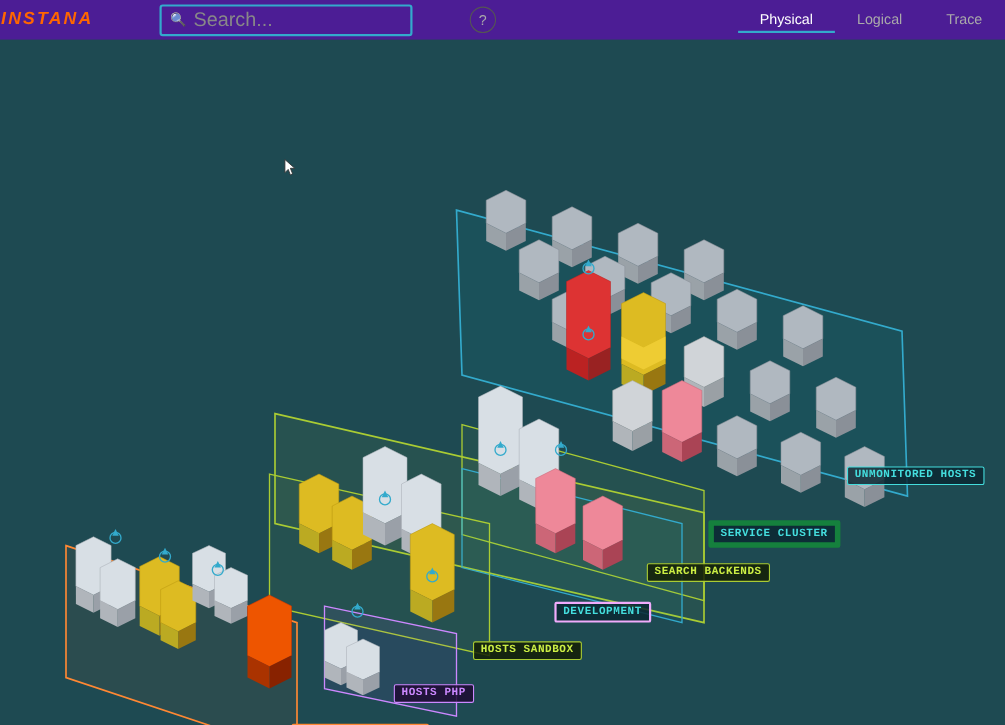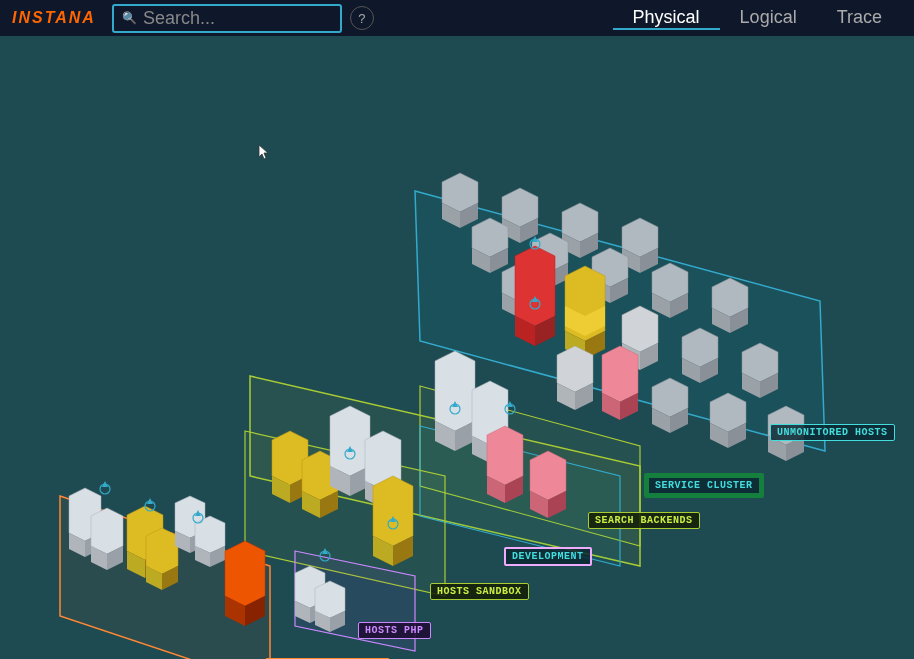--- a/index.html
+++ b/index.html
@@ -10,24 +10,25 @@
       font-family: 'Arial', sans-serif;
       overflow: hidden;
       position: relative;
     }
 
     
     .header {
       display: flex;
       align-items: center;
       height: 36px;
-      background-color: #0f172a;
-      padding: 0 12px;
+      background-color: #4c1d95;
+      padding: 0 1px;
       position: relative;
       z-index: 10;
+      gap: 44px;
     }
 
     .logo {
       color: #ff6600;
       font-weight: bold;
       font-size: 16px;
       letter-spacing: 2px;
       margin-right: 16px;
       font-style: italic;
     }
@@ -75,21 +76,21 @@
     }
 
     .nav-tabs {
       margin-left: auto;
       display: flex;
       gap: 0;
     }
 
     .nav-tab {
       color: #aaa;
-      font-size: 18px;
+      font-size: 13px;
       padding: 0 20px;
       height: 24px;
       display: flex;
       align-items: center;
       cursor: pointer;
       border-bottom: 2px solid transparent;
     }
 
     .nav-tab.active {
       color: #fff;

